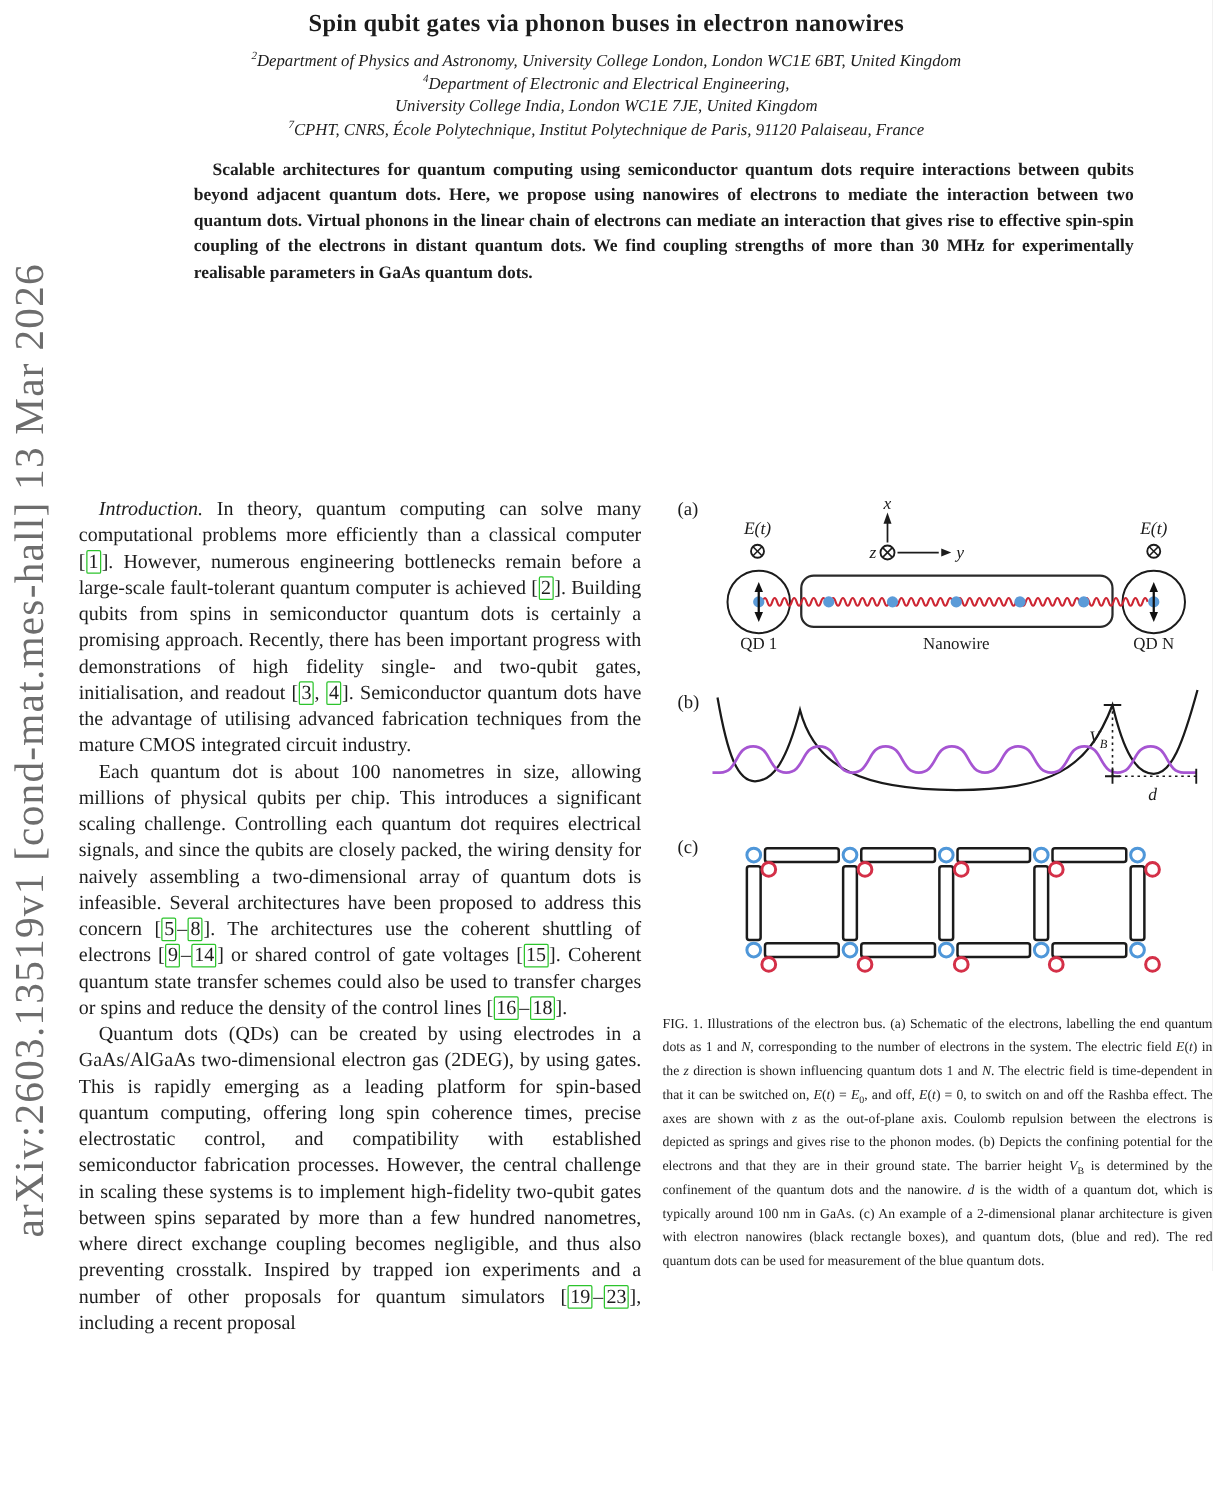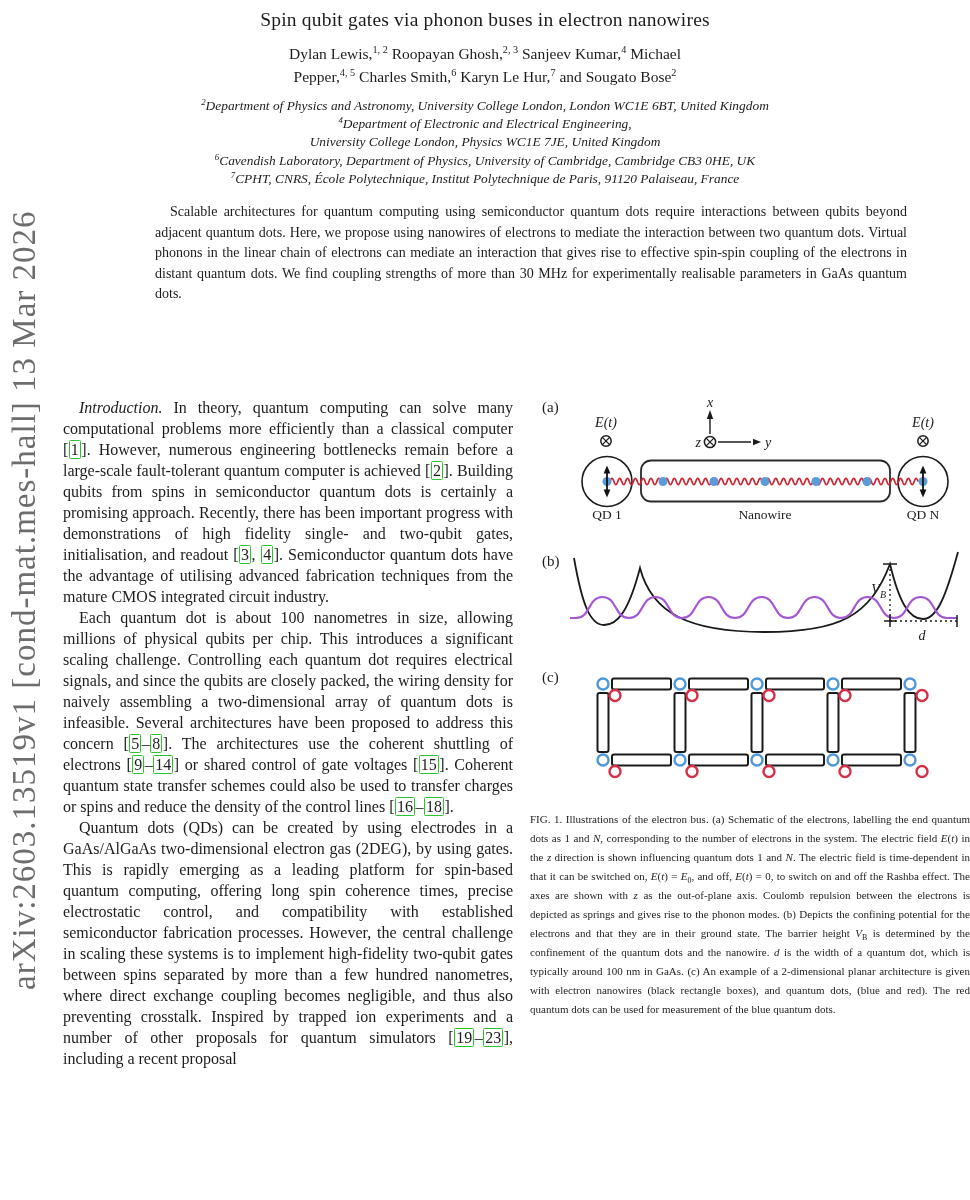--- a/index.html
+++ b/index.html
@@ -2,28 +2,28 @@
 <html style="--ink: #1c1c1c; --cite-green: #2cc42c; --spring-red: #cd2633; --electron-blue: #5b9bd8; --wave-purple: #a655d2; --qd-blue: #4f97d9; --qd-red: #d43048; --watermark-gray: #6d6d6d;"><head>
 <meta charset="utf-8">
 <style>
   html,body{margin:0;padding:0;background:#e8e8e8;}
   #page{position:relative;width:970px;height:1200px;background:#ffffff;overflow:hidden;
         font-family:"Liberation Serif",serif;color:var(--ink,#1c1c1c);}
   .watermark{position:absolute;left:6px;top:100px;height:1000px;white-space:nowrap;
      writing-mode:vertical-rl;transform:rotate(180deg);text-align:center;
      font-size:33px;letter-spacing:1px;color:var(--watermark-gray,#6d6d6d);}
   header{position:absolute;left:0;top:0;width:970px;text-align:center;}
-  h1{margin:9px 0 0 0;font-size:19.5px;font-weight:normal;letter-spacing:.2px;}
+  h1{margin:9px 0 0 0;font-size:19.5px;font-weight:bold;letter-spacing:.2px;}
   .authors{font-size:15.5px;line-height:23px;}
   .authors-block{margin-top:11px;}
   .affils{margin-top:9px;font-style:italic;font-size:13.4px;line-height:18.2px;}
   sup{font-size:.66em;line-height:0;}
   sub{font-size:.72em;line-height:0;}
   .abstract{margin:14px 55px 0 155px;width:752px;text-align:justify;
-            font-size:14px;line-height:20.5px;}
+            font-size:14px;line-height:20.5px;font-weight:bold;}
   .abstract .indent{display:inline-block;width:15px;}
   .col-left{position:absolute;left:63px;top:397px;width:450px;text-align:justify;
             font-size:16px;line-height:21px;}
   .col-left p{margin:0;text-indent:16px;}
   .lead{font-style:italic;}
   .cite{border:1.4px solid var(--cite-green,#2cc42c);border-radius:1.5px;
         padding:0 1px;margin:0 .5px;line-height:1;}
   .col-right{position:absolute;left:530px;top:394px;width:440px;}
   figure{margin:0;}
   figcaption{margin-top:8px;text-align:justify;font-size:11px;line-height:19px;}
@@ -51,29 +51,24 @@
 </style>
 </head>
 <body>
 
 <div id="page">
 
   <div class="watermark">arXiv:2603.13519v1  [cond-mat.mes-hall]  13 Mar 2026</div>
 
   <header>
     <h1>Spin qubit gates via phonon buses in electron nanowires</h1>
-    <div class="authors-block">
-      <div class="authors">Dylan Lewis,<sup>1, 2</sup> Roopayan Ghosh,<sup>2, 3</sup> Sanjeev Kumar,<sup>4</sup> Michael</div>
-      <div class="authors">Pepper,<sup>4, 5</sup> Charles Smith,<sup>6</sup> Karyn Le Hur,<sup>7</sup> and Sougato Bose<sup>2</sup></div>
-    </div>
     <div class="affils">
       <div><sup>2</sup>Department of Physics and Astronomy, University College London, London WC1E 6BT, United Kingdom</div>
       <div><sup>4</sup>Department of Electronic and Electrical Engineering,</div>
-      <div>University College London, Physics WC1E 7JE, United Kingdom</div>
-      <div><sup>6</sup>Cavendish Laboratory, Department of Physics, University of Cambridge, Cambridge CB3 0HE, UK</div>
+      <div>University College India, London WC1E 7JE, United Kingdom</div>
       <div><sup>7</sup>CPHT, CNRS, École Polytechnique, Institut Polytechnique de Paris, 91120 Palaiseau, France</div>
     </div>
     <div class="abstract"><span class="indent"></span><span>Scalable architectures for quantum computing using semiconductor quantum dots require interactions between qubits beyond adjacent quantum dots. Here, we propose using nanowires of electrons to mediate the interaction between two quantum dots. Virtual phonons in the linear chain of electrons can mediate an interaction that gives rise to effective spin-spin coupling of the electrons in distant quantum dots. We find coupling strengths of more than 30 MHz for experimentally realisable parameters in GaAs quantum dots.</span></div>
   </header>
 
   <div class="col-left">
     <p><span class="lead">Introduction.</span><span> In theory, quantum computing can solve many computational problems more efficiently than a classical computer [<span class="cite">1</span>]. However, numerous engineering bottlenecks remain before a large-scale fault-tolerant quantum computer is achieved [<span class="cite">2</span>]. Building qubits from spins in semiconductor quantum dots is certainly a promising approach. Recently, there has been important progress with demonstrations of high fidelity single- and two-qubit gates, initialisation, and readout [<span class="cite">3</span>, <span class="cite">4</span>]. Semiconductor quantum dots have the advantage of utilising advanced fabrication techniques from the mature CMOS integrated circuit industry.</span></p>
     <p><span>Each quantum dot is about 100 nanometres in size, allowing millions of physical qubits per chip. This introduces a significant scaling challenge. Controlling each quantum dot requires electrical signals, and since the qubits are closely packed, the wiring density for naively assembling a two-dimensional array of quantum dots is infeasible. Several architectures have been proposed to address this concern [<span class="cite">5</span>–<span class="cite">8</span>]. The architectures use the coherent shuttling of electrons [<span class="cite">9</span>–<span class="cite">14</span>] or shared control of gate voltages [<span class="cite">15</span>]. Coherent quantum state transfer schemes could also be used to transfer charges or spins and reduce the density of the control lines [<span class="cite">16</span>–<span class="cite">18</span>].</span></p>
     <p><span>Quantum dots (QDs) can be created by using electrodes in a GaAs/AlGaAs two-dimensional electron gas (2DEG), by using gates. This is rapidly emerging as a leading platform for spin-based quantum computing, offering long spin coherence times, precise electrostatic control, and compatibility with established semiconductor fabrication processes. However, the central challenge in scaling these systems is to implement high-fidelity two-qubit gates between spins separated by more than a few hundred nanometres, where direct exchange coupling becomes negligible, and thus also preventing crosstalk. Inspired by trapped ion experiments and a number of other proposals for quantum simulators [<span class="cite">19</span>–<span class="cite">23</span>], including a recent proposal</span></p>
   </div>

